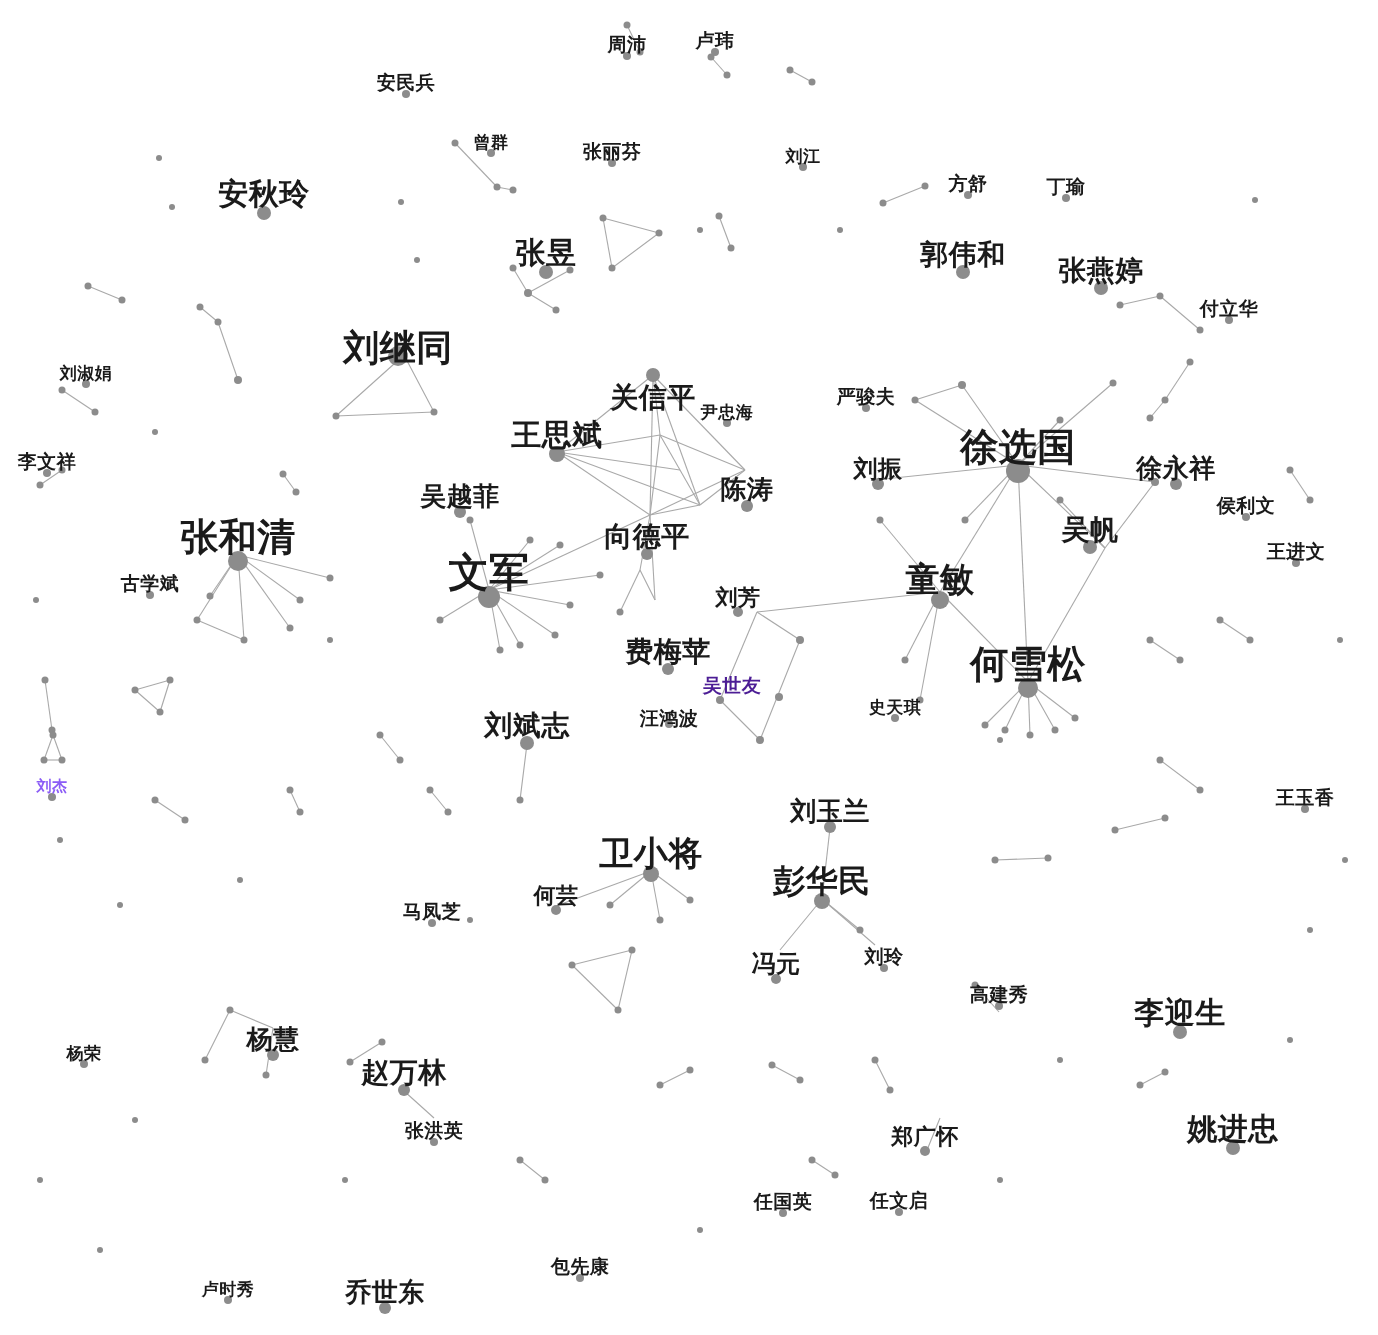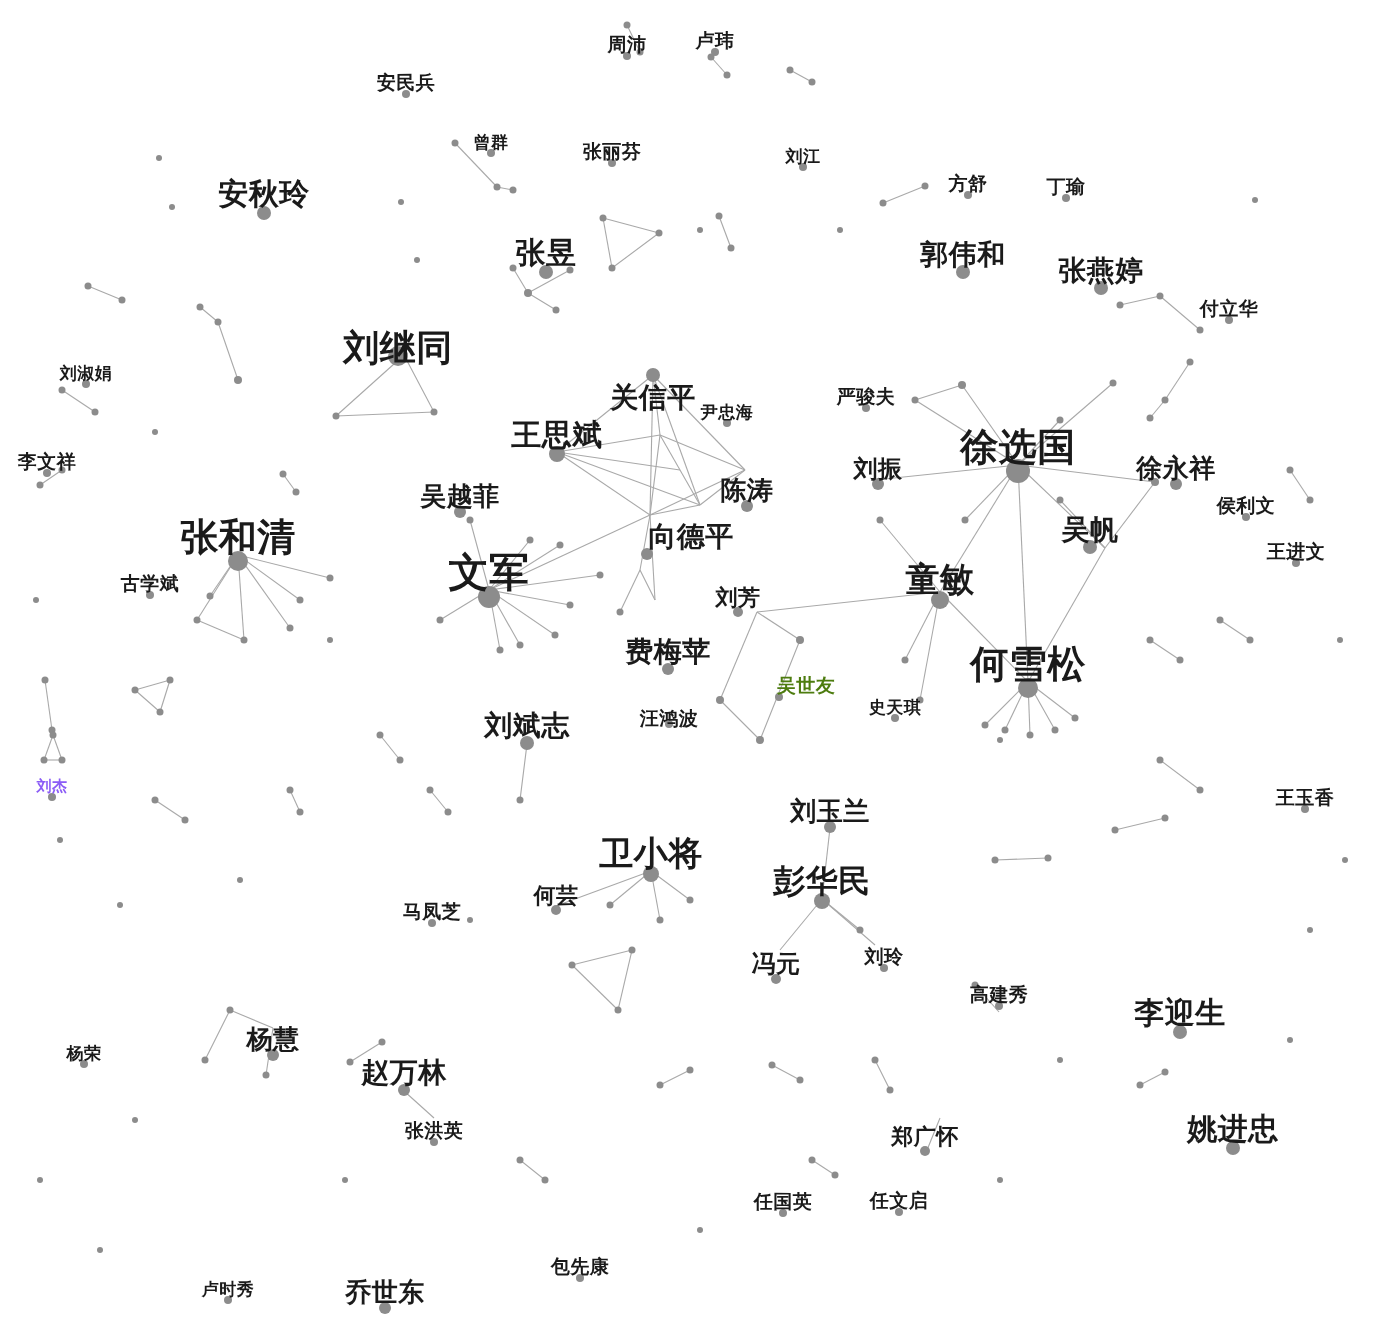--- a/index.html
+++ b/index.html
@@ -433,34 +433,34 @@
       <div class="node-label" style="left: 398px; top: 348px; font-size: 36px; color: rgb(26, 26, 26);">刘继同</div>
       <div class="node-label" style="left: 653px; top: 358px; font-size: 28px; color: rgb(26, 26, 26); margin-top: 40px;">关信平</div>
       <div class="node-label" style="left: 86px; top: 373px; font-size: 17px; color: rgb(26, 26, 26);">刘淑娟</div>
       <div class="node-label" style="left: 866px; top: 396px; font-size: 19px; color: rgb(26, 26, 26);">严骏夫</div>
       <div class="node-label" style="left: 727px; top: 412px; font-size: 17px; color: rgb(26, 26, 26);">尹忠海</div>
       <div class="node-label" style="left: 557px; top: 435px; font-size: 30px; color: rgb(26, 26, 26);">王思斌</div>
       <div class="node-label" style="left: 1018px; top: 447px; font-size: 38px; color: rgb(26, 26, 26);">徐选国</div>
       <div class="node-label" style="left: 47px; top: 461px; font-size: 19px; color: rgb(26, 26, 26);">李文祥</div>
       <div class="node-label" style="left: 878px; top: 469px; font-size: 24px; color: rgb(26, 26, 26);">刘振</div>
       <div class="node-label" style="left: 1176px; top: 468px; font-size: 26px; color: rgb(26, 26, 26);">徐永祥</div>
-      <div class="node-label" style="left: 747px; top: 490px; font-size: 26px; color: rgb(26, 26, 26);">陈涛</div>
+      <div class="node-label" style="left: 747px; top: 490px; font-size: 26px; color: rgb(26, 26, 26); font-family: Liberation Serif, serif;">陈涛</div>
       <div class="node-label" style="left: 460px; top: 496px; font-size: 26px; color: rgb(26, 26, 26);">吴越菲</div>
       <div class="node-label" style="left: 1246px; top: 505px; font-size: 19px; color: rgb(26, 26, 26);">侯利文</div>
-      <div class="node-label" style="left: 647px; top: 537px; font-size: 28px; color: rgb(26, 26, 26); margin-left: 44px;">向德平</div>
+      <div class="node-label" style="left: 647px; top: 537px; font-size: 28px; color: rgb(26, 26, 26);">向德平</div>
       <div class="node-label" style="left: 238px; top: 537px; font-size: 38px; color: rgb(26, 26, 26);">张和清</div>
       <div class="node-label" style="left: 1090px; top: 530px; font-size: 28px; color: rgb(26, 26, 26);">吴帆</div>
       <div class="node-label" style="left: 1296px; top: 551px; font-size: 19px; color: rgb(26, 26, 26);">王进文</div>
       <div class="node-label" style="left: 489px; top: 572px; font-size: 40px; color: rgb(26, 26, 26);">文军</div>
       <div class="node-label" style="left: 940px; top: 579px; font-size: 34px; color: rgb(26, 26, 26);">童敏</div>
       <div class="node-label" style="left: 150px; top: 583px; font-size: 19px; color: rgb(26, 26, 26);">古学斌</div>
       <div class="node-label" style="left: 738px; top: 598px; font-size: 22px; color: rgb(26, 26, 26);">刘芳</div>
       <div class="node-label" style="left: 668px; top: 652px; font-size: 28px; color: rgb(26, 26, 26);">费梅苹</div>
       <div class="node-label" style="left: 1028px; top: 664px; font-size: 38px; color: rgb(26, 26, 26);">何雪松</div>
-      <div class="node-label" style="left: 806px; top: 685px; font-size: 19px; color: #4d7c0f;">吴世友</div>
+      <div class="node-label" style="left: 732px; top: 685px; font-size: 19px; color: #4c1d95;">吴世友</div>
       <div class="node-label" style="left: 895px; top: 707px; font-size: 17px; color: rgb(26, 26, 26);">史天琪</div>
       <div class="node-label" style="left: 669px; top: 712px; font-size: 19px; color: rgb(26, 26, 26); margin-top: 6px;">汪鸿波</div>
       <div class="node-label" style="left: 527px; top: 726px; font-size: 28px; color: rgb(26, 26, 26);">刘斌志</div>
       <div class="node-label" style="left: 52px; top: 786px; font-size: 15px; color: #8b5cf6;">刘杰</div>
       <div class="node-label" style="left: 1305px; top: 797px; font-size: 19px; color: rgb(26, 26, 26);">王玉香</div>
       <div class="node-label" style="left: 830px; top: 811px; font-size: 26px; color: rgb(26, 26, 26);">刘玉兰</div>
       <div class="node-label" style="left: 651px; top: 853px; font-size: 34px; color: rgb(26, 26, 26);">卫小将</div>
       <div class="node-label" style="left: 822px; top: 881px; font-size: 32px; color: rgb(26, 26, 26);">彭华民</div>
       <div class="node-label" style="left: 556px; top: 896px; font-size: 22px; color: rgb(26, 26, 26);">何芸</div>
       <div class="node-label" style="left: 432px; top: 911px; font-size: 19px; color: rgb(26, 26, 26);">马凤芝</div>

